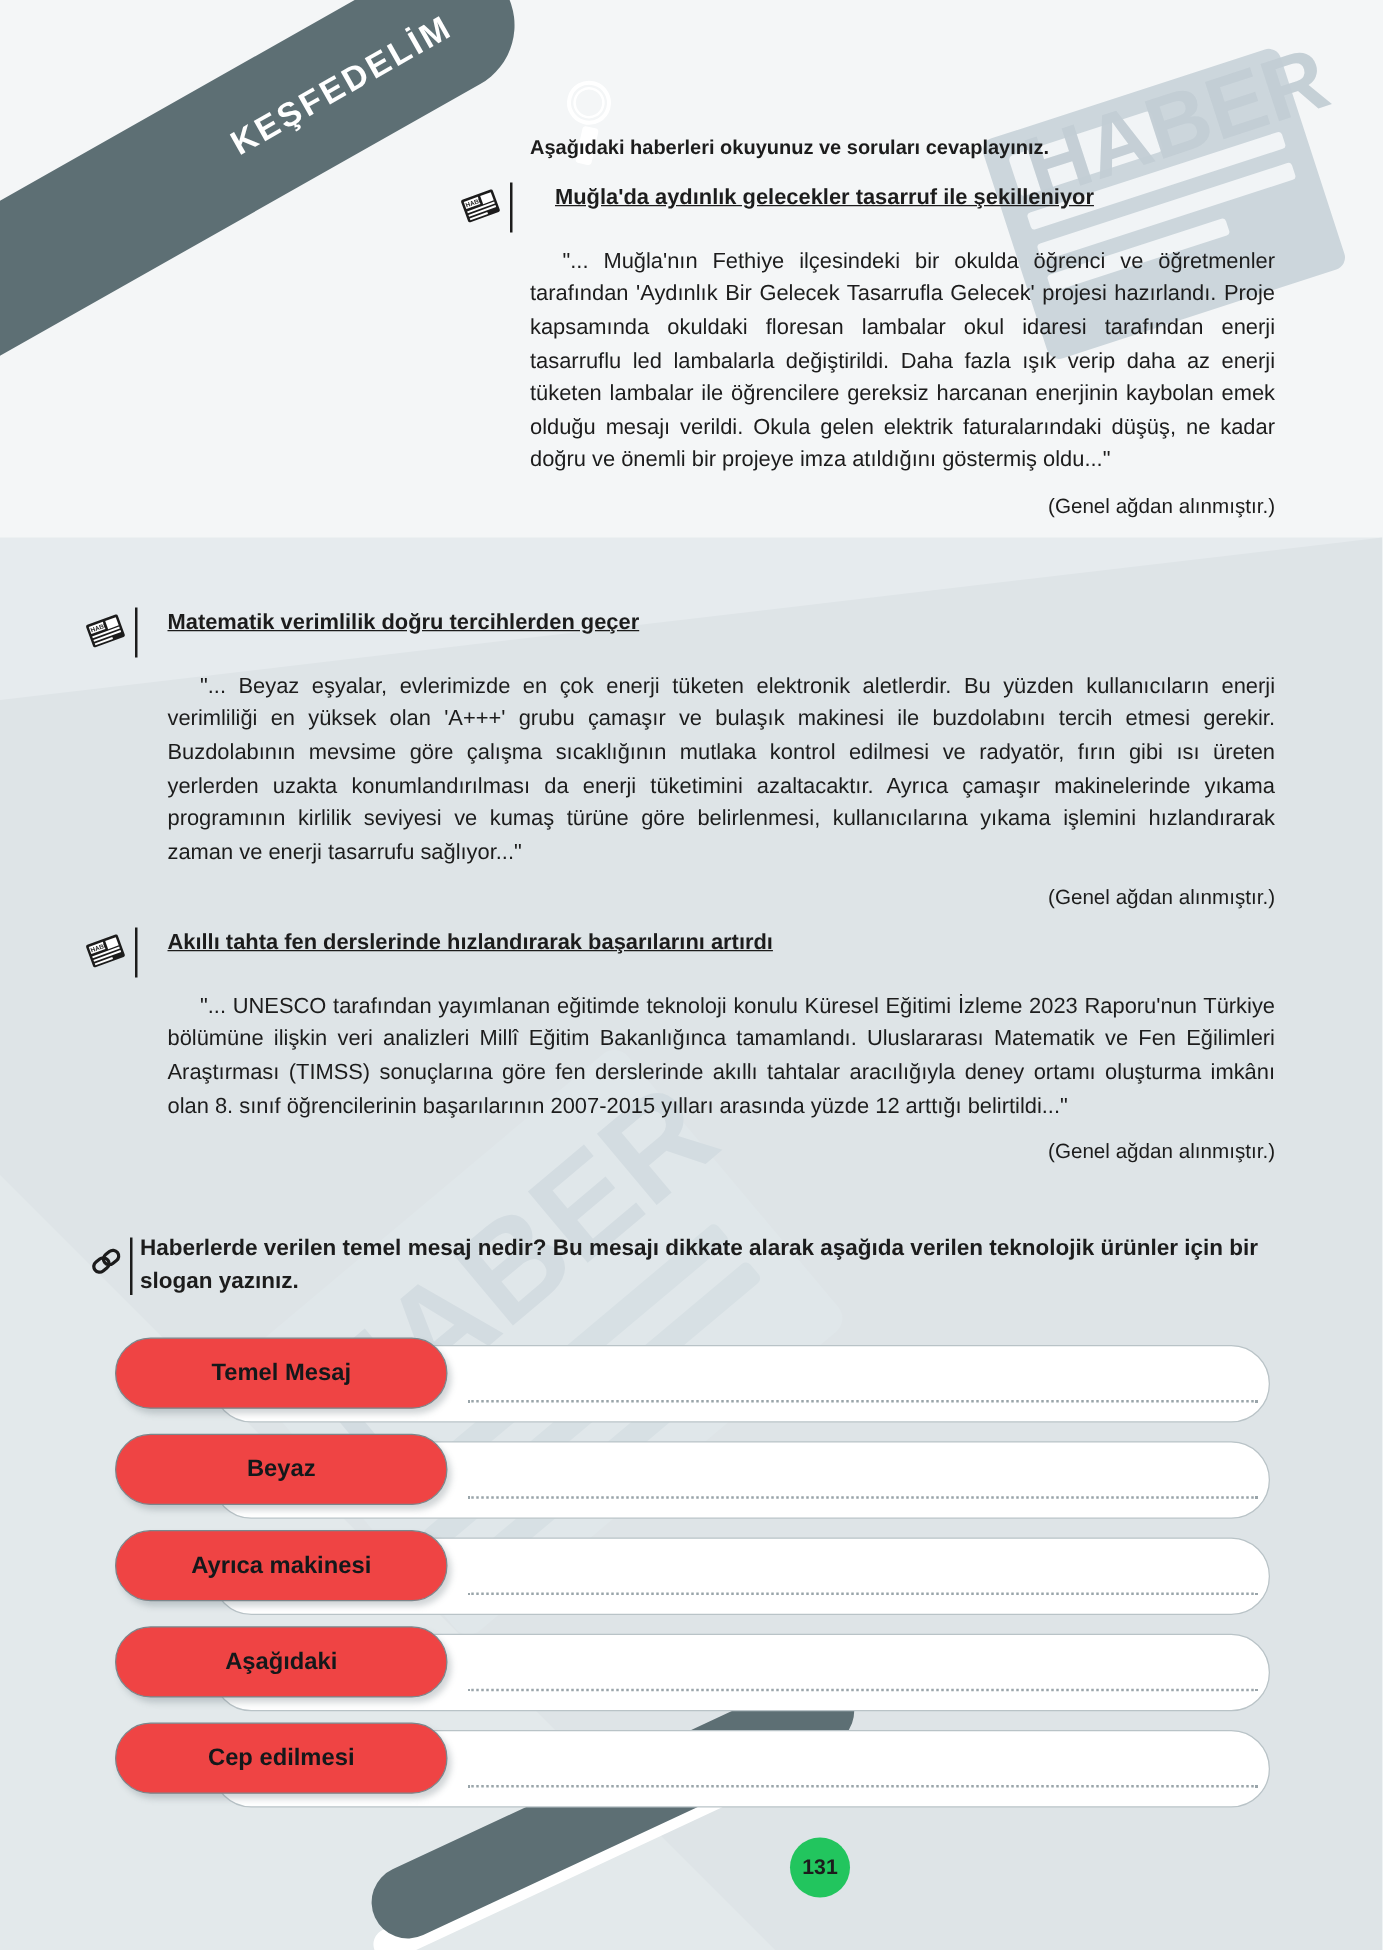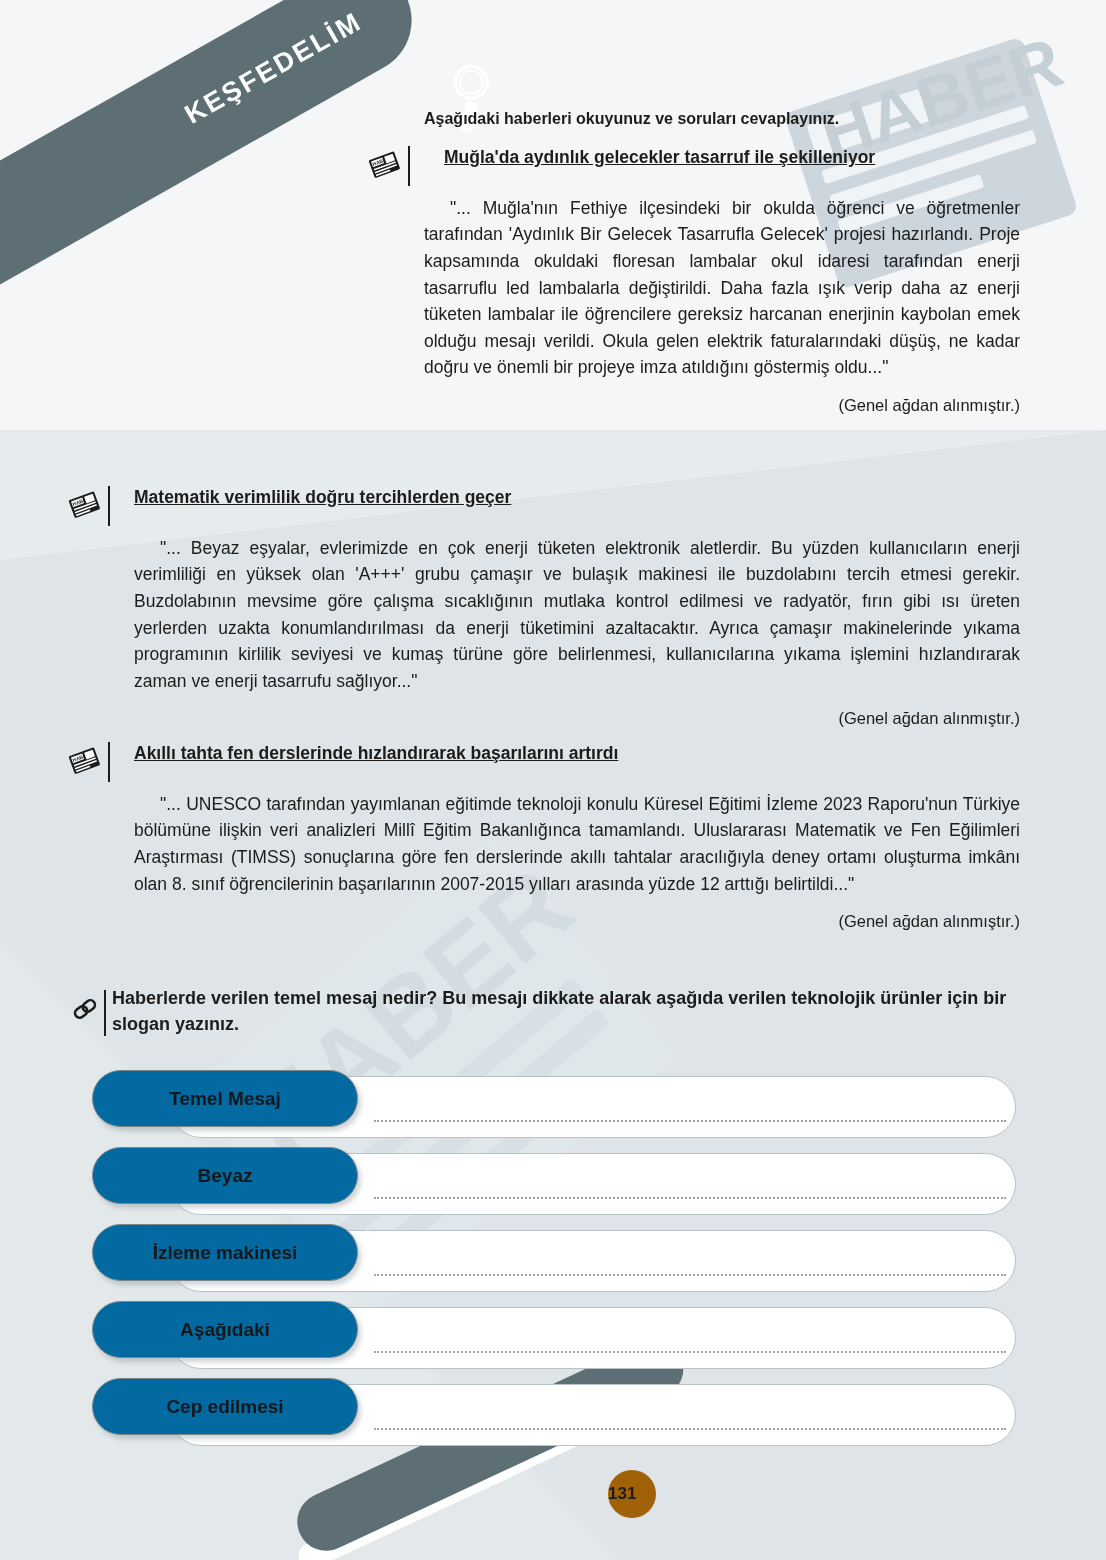--- a/index.html
+++ b/index.html
@@ -195,21 +195,21 @@
     border: 1.4px solid #b9c3c7;
     border-radius: 34px;
     box-sizing: border-box;
   }
   .answer-pill {
     position: absolute;
     left: 0px;
     top: 0px;
     width: 266px;
     height: 57px;
-    background: #0369a1;
+    background: #ef4444;
     border: 1.6px solid #7b868b;
     border-radius: 30px;
     box-sizing: border-box;
     display: flex;
     align-items: center;
     justify-content: center;
     box-shadow: 3px 4px 5px rgba(90, 105, 112, 0.28);
     z-index: 2;
   }
   .answer-pill-label {
@@ -248,28 +248,29 @@
     width: 330px;
     height: 26px;
     background: #ffffff;
     border-radius: 13px;
     transform: rotate(-25deg);
     transform-origin: left center;
     z-index: 2;
   }
   .page-number {
     position: absolute;
-    left: 608px;
+    left: 632px;
     top: 1470px;
     width: 48px;
     height: 48px;
-    background: #a16207;
+    background: #22c55e;
     border-radius: 50%;
     display: flex;
     align-items: center;
+    justify-content: center;
     z-index: 6;
   }
   .page-number span {
     font-size: 17px;
     font-weight: bold;
     color: #1c1c1c;
   }
 </style>
 </head>
 <body>
@@ -402,21 +403,21 @@
       <div class="answer-line"></div>
       <div class="answer-pill">
         <span class="answer-pill-label">Beyaz</span>
       </div>
     </div>
 
     <div class="answer-row">
       <div class="answer-outer"></div>
       <div class="answer-line"></div>
       <div class="answer-pill">
-        <span class="answer-pill-label">İzleme makinesi</span>
+        <span class="answer-pill-label">Ayrıca makinesi</span>
       </div>
     </div>
 
     <div class="answer-row">
       <div class="answer-outer"></div>
       <div class="answer-line"></div>
       <div class="answer-pill">
         <span class="answer-pill-label">Aşağıdaki</span>
       </div>
     </div>

